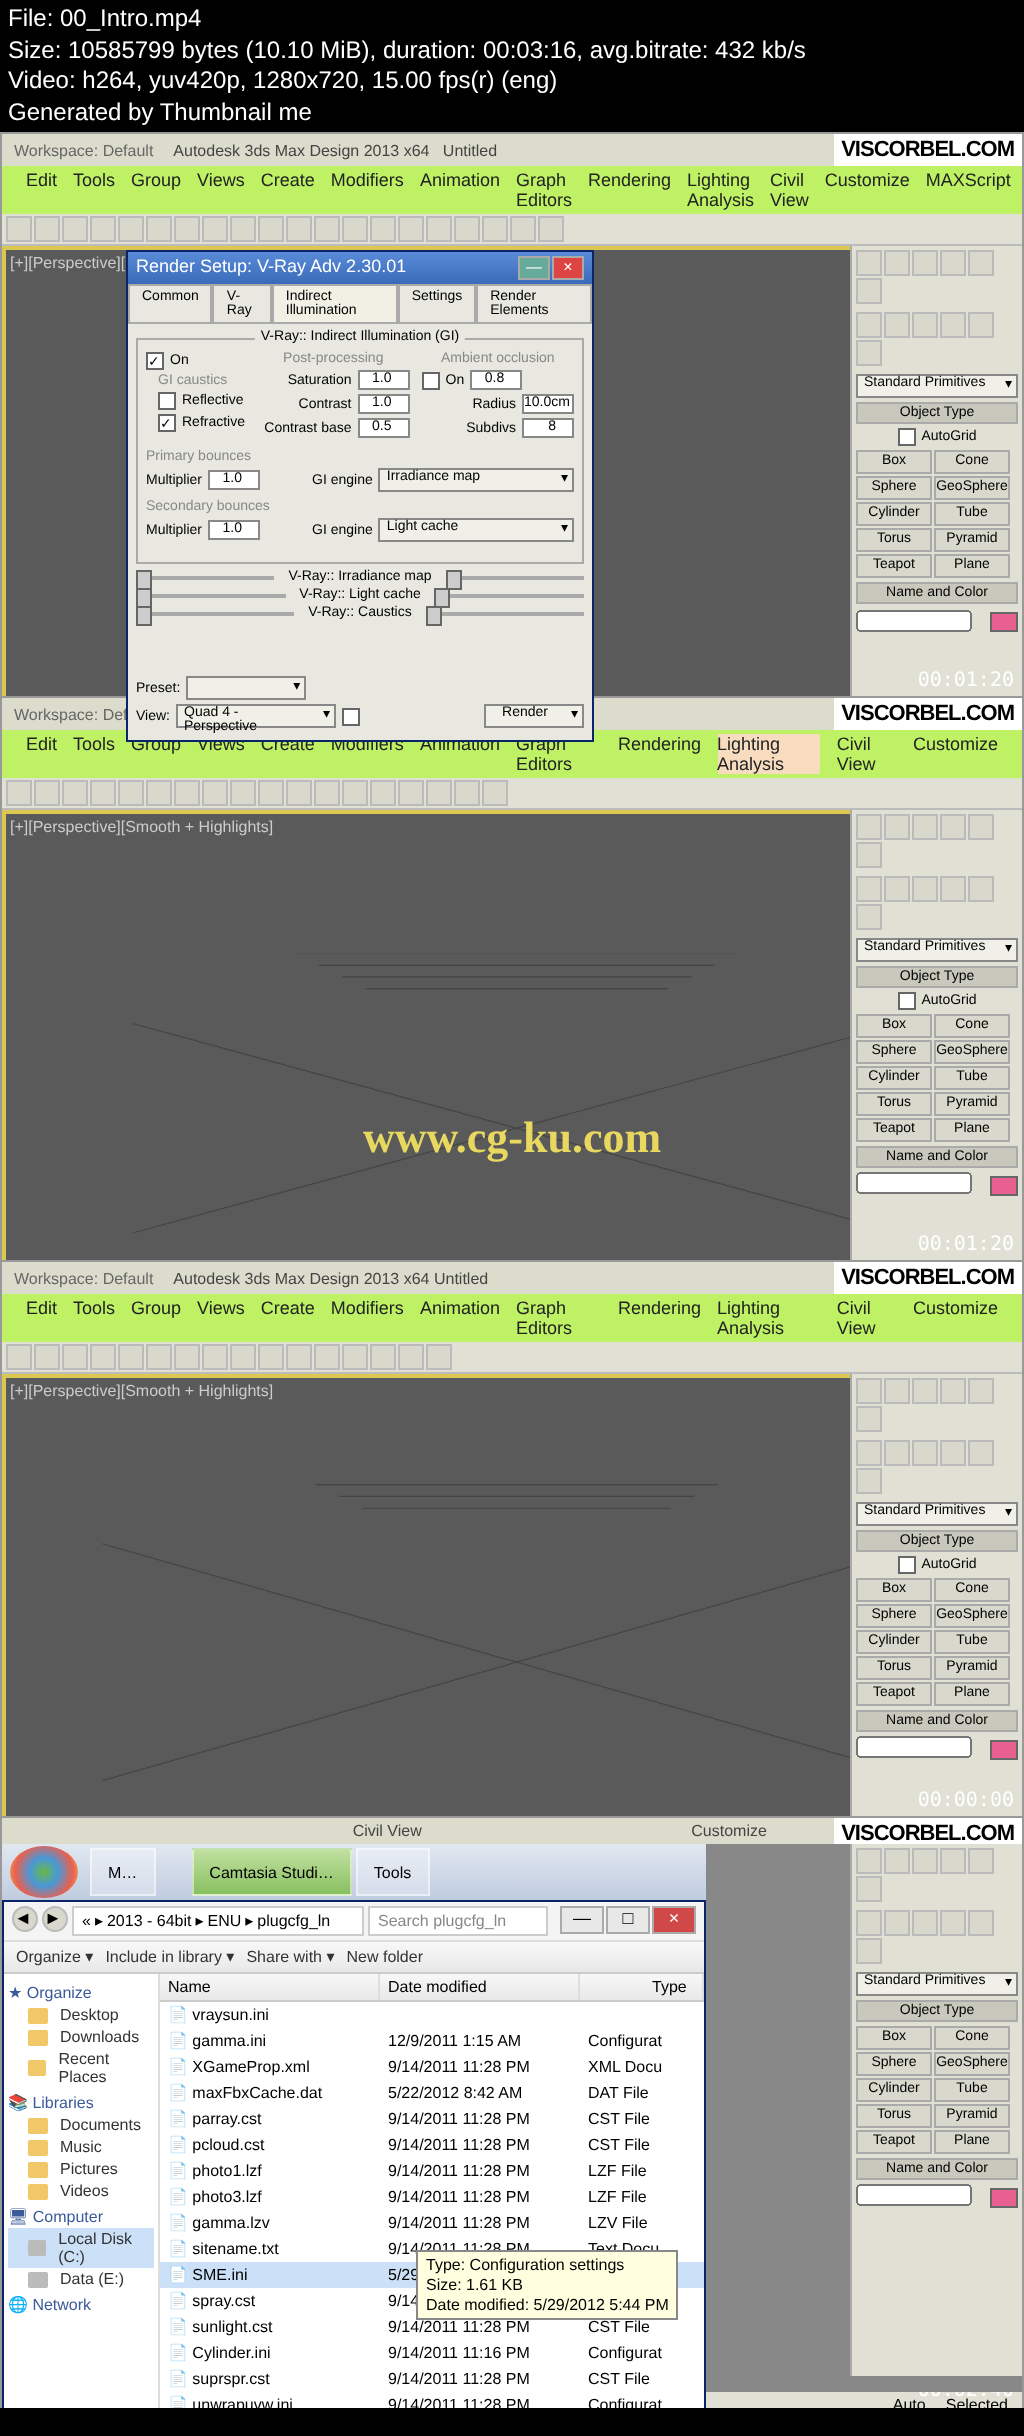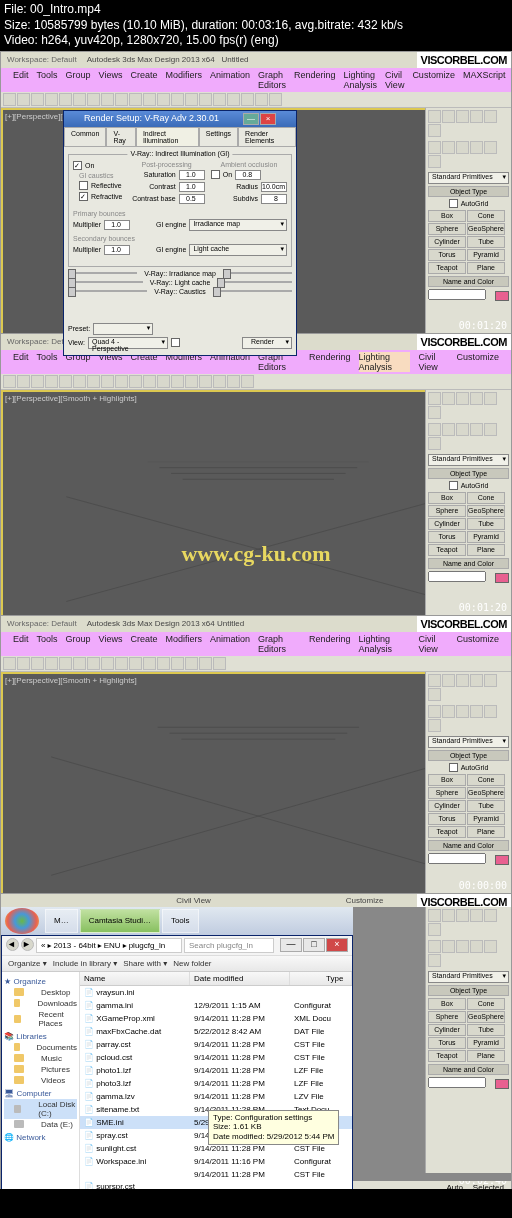--- a/index.html
+++ b/index.html
@@ -1,19 +1,19 @@
 <!DOCTYPE html>
 <html><head>
 <meta charset="utf-8">
 <style>
   * { box-sizing: border-box; margin: 0; padding: 0; }
   body { width: 512px; background: #000; font-family: Tahoma, sans-serif; font-size: 9px; overflow: hidden; }
   .overlay-text { color: #fff; font-size: 12px; padding: 2px 4px; line-height: 1.3; font-family: Arial, sans-serif; }
   .pane { background: #e8e8e0; border: 1px solid #999; position: relative; }
-  .menubar { display: flex; gap: 8px; padding: 2px 12px; font-size: 9px; color: #222; background: #f0abfc; }
+  .menubar { display: flex; gap: 8px; padding: 2px 12px; font-size: 9px; color: #222; background: #bef264; }
   .titlebar { display: flex; align-items: center; justify-content: space-between; padding: 2px 6px; background: #dcdccc; font-size: 9px; }
   .wktext { color: #666; font-size: 8px; }
   .apptitle { font-size: 8px; color: #444; text-align: left; flex: 1; margin-left: 10px; }
   .wmbtns { display: flex; gap: 2px; }
   .wmbtn { width: 16px; height: 12px; background: #ddd; border: 1px solid #aaa; font-size: 8px; text-align: center; line-height: 10px; }
   .toolbar { display: flex; gap: 1px; padding: 1px 2px; background: #e0e0d4; border-bottom: 1px solid #bbb; }
   .tbtn { width: 13px; height: 13px; background: #d8d8cc; border: 1px solid #bbb; }
   .viewport { background: #5a5a5a; position: relative; height: 274px; }
   .vptag { position: absolute; top: 2px; left: 2px; color: #ccc; font-size: 8px; }
   .yellowbd { border: 2px solid #dcc850; }
@@ -21,21 +21,21 @@
   .sidetoolbar { display: flex; flex-wrap: wrap; gap: 1px; margin-bottom: 4px; }
   .panelhdr { background: #c8c8bc; font-size: 7px; padding: 1px 2px; text-align: center; border: 1px solid #aaa; margin: 2px 0; }
   .objbtns { display: flex; flex-wrap: wrap; gap: 1px; }
   .objbtn { width: 38px; height: 12px; font-size: 7px; background: #d8d8cc; border: 1px solid #aaa; text-align: center; line-height: 10px; }
   .colorswatch { width: 14px; height: 10px; background: #e86090; border: 1px solid #666; float: right; margin-top: 2px; }
   .statusbar { display: flex; align-items: center; gap: 4px; padding: 2px 4px; background: #e0e0d4; font-size: 8px; border-top: 1px solid #bbb; height: 28px; }
   .stxt { padding: 1px 3px; }
   .viscorbel { position: absolute; right: 0; top: 0; background: #fff; color: #000; font-weight: bold; font-size: 11px; padding: 2px 4px; letter-spacing: -0.5px; }
   .timecode { position: absolute; right: 4px; top: -14px; color: #fff; font-size: 10px; font-family: monospace; }
   .dialog { position: absolute; left: 60px; top: 0; width: 234px; background: #e8e8e0; border: 1px solid #0a246a; z-index: 10; font-size: 7px; }
-  .dlgtitle { background: linear-gradient(#5a8bd8, #3a6bb8); color: #fff; padding: 2px 20px; font-size: 9px; display: flex; justify-content: space-between; }
+  .dlgtitle { background: linear-gradient(#5a8bd8, #3a6bb8); color: #fff; padding: 2px 4px; font-size: 9px; display: flex; justify-content: space-between; }
   .dlgtabs { display: flex; background: #e0e0d4; }
   .dlgtab { padding: 2px 6px; border: 1px solid #aaa; font-size: 7px; background: #e8e8e0; }
   .dlgbody { padding: 4px; }
   .grpbox { border: 1px solid #aaa; padding: 4px; margin: 3px 0; position: relative; }
   .grptitle { position: absolute; top: -5px; left: 50%; transform: translateX(-50%); background: #e8e8e0; padding: 0 3px; font-size: 7px; }
   .row { display: flex; align-items: center; gap: 3px; margin: 2px 0; font-size: 7px; }
   .cb { width: 9px; height: 9px; border: 1px solid #666; background: #fff; }
   .spin { width: 26px; height: 10px; border: 1px solid #888; background: #fff; font-size: 7px; text-align: right; padding-right: 8px; position: relative; }
   .dd { height: 12px; border: 1px solid #888; background: #f0f0e8; font-size: 7px; padding: 0 12px 0 3px; position: relative; }
   .dd::after { content: "▾"; position: absolute; right: 2px; top: 0; }
@@ -49,41 +49,42 @@
   .exbtn { width: 22px; height: 14px; background: #e8e8e8; border: 1px solid #aaa; font-size: 9px; text-align: center; }
   .exclose { background: #d04848; color: #fff; }
   .exaddr { display: flex; padding: 2px 4px; background: #f4f4f4; border-bottom: 1px solid #ddd; gap: 2px; }
   .bcrumb { display: flex; align-items: center; gap: 2px; padding: 2px 4px; background: #fff; border: 1px solid #ccc; flex: 1; font-size: 8px; }
   .exsearch { width: 90px; padding: 2px 4px; background: #fff; border: 1px solid #ccc; font-size: 8px; color: #888; }
   .extool { display: flex; gap: 6px; padding: 3px 6px; background: linear-gradient(#f8f8f8, #e8e8e8); border-bottom: 1px solid #ccc; font-size: 8px; }
   .extoolbtn { color: #333; }
   .exbody { display: flex; height: 226px; }
   .exnav { width: 78px; background: #fff; border-right: 1px solid #ddd; padding: 2px; overflow: hidden; }
   .exnavh { color: #3a5a9a; font-size: 8px; margin: 3px 0 1px; }
-  .exnavi { padding: 1px 0 1px 10px; font-size: 8px; color: #333; display: flex; gap: 17px; align-items: center; }
+  .exnavi { padding: 1px 0 1px 10px; font-size: 8px; color: #333; display: flex; gap: 6px; align-items: center; }
   .fico { width: 10px; height: 8px; background: #f0c868; border-radius: 1px; }
   .exlist { flex: 1; overflow: hidden; font-size: 8px; }
   .exhdr { display: flex; background: linear-gradient(#f8f8f8, #e8e8e8); border-bottom: 1px solid #ccc; }
   .excol { padding: 2px 4px; border-right: 1px solid #ddd; }
   .exrow { display: flex; padding: 1px 0; }
   .exrow.sel { background: #cce0f8; }
   .excell { padding: 1px 4px; white-space: nowrap; overflow: hidden; }
   .tooltip { position: absolute; left: 128px; top: 138px; background: #ffffe0; border: 1px solid #888; padding: 2px 4px; font-size: 8px; line-height: 1.2; z-index: 20; }
   .taskbar { position: absolute; bottom: -28px; left: 0; width: 352px; height: 28px; background: linear-gradient(#e0e8f0, #c0cce0); display: flex; align-items: center; gap: 2px; }
   .start { width: 34px; height: 26px; background: radial-gradient(circle, #68b848, #4898d8, #e86050, #f0c848); border-radius: 50%; margin: 0 4px; }
   .taskbtn { height: 24px; padding: 0 8px; background: rgba(255,255,255,0.3); border: 1px solid rgba(255,255,255,0.5); font-size: 8px; display: flex; align-items: center; }
   .axisgz { position: absolute; bottom: 6px; left: 6px; width: 18px; height: 18px; }
 </style>
 </head>
 <body>
 
 <div class="overlay-text">
   <div>File: 00_Intro.mp4</div>
   <div>Size: 10585799 bytes (10.10 MiB), duration: 00:03:16, avg.bitrate: 432 kb/s</div>
   <div>Video: h264, yuv420p, 1280x720, 15.00 fps(r) (eng)</div>
+  <div>Generated by Thumbnail me</div>
 </div>
 
 <div class="pane" style="height:282px;">
   <div class="viscorbel">VISCORBEL.COM</div>
   <div class="titlebar">
     <span class="wktext">Workspace: Default</span>
     <span class="apptitle"><span>Autodesk 3ds Max Design 2013 x64</span> &nbsp; <span>Untitled</span></span>
     <div class="wmbtns">
       <div class="wmbtn">—</div>
       <div class="wmbtn">□</div>
@@ -548,21 +549,21 @@
       <span style="flex:1;"></span>
       <span class="apptitle">Civil View</span>
       <span class="apptitle">Customize</span>
     </div>
   <div style="position:relative;display:flex;height:266px;">
     <div class="viewport" style="flex:1;background:#888;">
 
       <div class="taskbar" style="bottom:auto;top:0;">
         <div class="start"></div>
         <div class="taskbtn">M…</div>
-        <div class="taskbtn" style="background:linear-gradient(#c0e0a0,#88c060);">Camtasia Studi…</div>
+        <div class="taskbtn" style="background:linear-gradient(#c0e0a0,#88c060);margin-left:16px;">Camtasia Studi…</div>
         <div class="taskbtn">Tools</div>
       </div>
 
       <div class="explorer" style="top:28px;">
         <div class="exaddr">
           <div class="tbtn" style="border-radius:50%;">◄</div>
           <div class="tbtn" style="border-radius:50%;">►</div>
           <div class="bcrumb">
             <span>«</span>▸<span>2013 - 64bit</span>▸<span>ENU</span>▸<span>plugcfg_ln</span>
           </div>
@@ -688,26 +689,26 @@
                   <div class="excell" style="width:110px;">📄 spray.cst</div>
                   <div class="excell" style="width:100px;">9/14/2011 11:28 PM</div>
                   <div class="excell" style="flex:1;">CST File</div>
                 </div>
                 <div class="exrow">
                   <div class="excell" style="width:110px;">📄 sunlight.cst</div>
                   <div class="excell" style="width:100px;">9/14/2011 11:28 PM</div>
                   <div class="excell" style="flex:1;">CST File</div>
                 </div>
                 <div class="exrow">
-                  <div class="excell" style="width:110px;">📄 Workspace.ini</div>
+                  <div class="excell" style="width:110px;">📄 Cylinder.ini</div>
                   <div class="excell" style="width:100px;">9/14/2011 11:16 PM</div>
                   <div class="excell" style="flex:1;">Configurat</div>
                 </div>
                 <div class="exrow">
-                  <div class="excell" style="width:110px;margin-top:12px;">📄 suprspr.cst</div>
+                  <div class="excell" style="width:110px;">📄 suprspr.cst</div>
                   <div class="excell" style="width:100px;">9/14/2011 11:28 PM</div>
                   <div class="excell" style="flex:1;">CST File</div>
                 </div>
                 <div class="exrow">
                   <div class="excell" style="width:110px;">📄 unwrapuvw.ini</div>
                   <div class="excell" style="width:100px;">9/14/2011 11:28 PM</div>
                   <div class="excell" style="flex:1;">Configurat</div>
                 </div>
               </div>
             <div class="tooltip">

